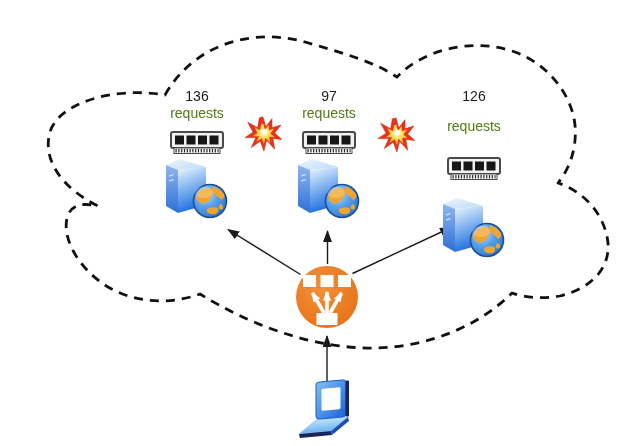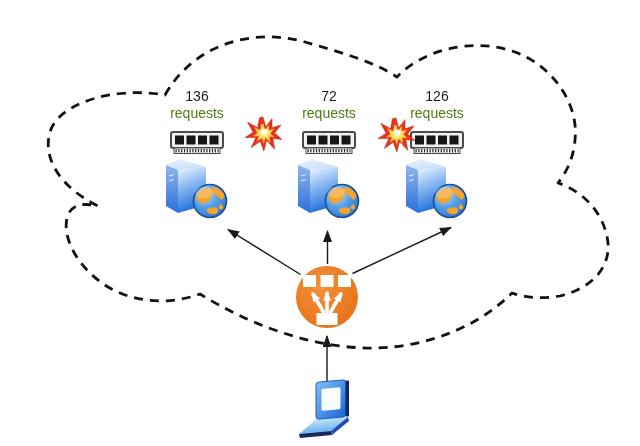--- a/index.html
+++ b/index.html
@@ -139,31 +139,31 @@
     <div class="unit">requests</div>
     <svg class="mem" width="54" height="24" viewBox="0 0 54 24">
       <use href="#icon-memory-def"></use>
     </svg>
     <svg class="srv" width="66" height="64" viewBox="0 0 66 64">
       <use href="#icon-server-def"></use>
     </svg>
   </div>
 
   <div class="server-group" style="left:274px;">
-    <div class="count">72</div>
+    <div class="count">97</div>
     <div class="unit">requests</div>
     <svg class="mem" width="54" height="24" viewBox="0 0 54 24">
       <use href="#icon-memory-def"></use>
     </svg>
     <svg class="srv" width="66" height="64" viewBox="0 0 66 64">
       <use href="#icon-server-def"></use>
     </svg>
   </div>
 
-  <div class="server-group" style="left:382px;">
+  <div class="server-group" style="left:419px;gap:13px;">
     <div class="count">126</div>
     <div class="unit">requests</div>
     <svg class="mem" width="54" height="24" viewBox="0 0 54 24">
       <use href="#icon-memory-def"></use>
     </svg>
     <svg class="srv" width="66" height="64" viewBox="0 0 66 64">
       <use href="#icon-server-def"></use>
     </svg>
   </div>
 

